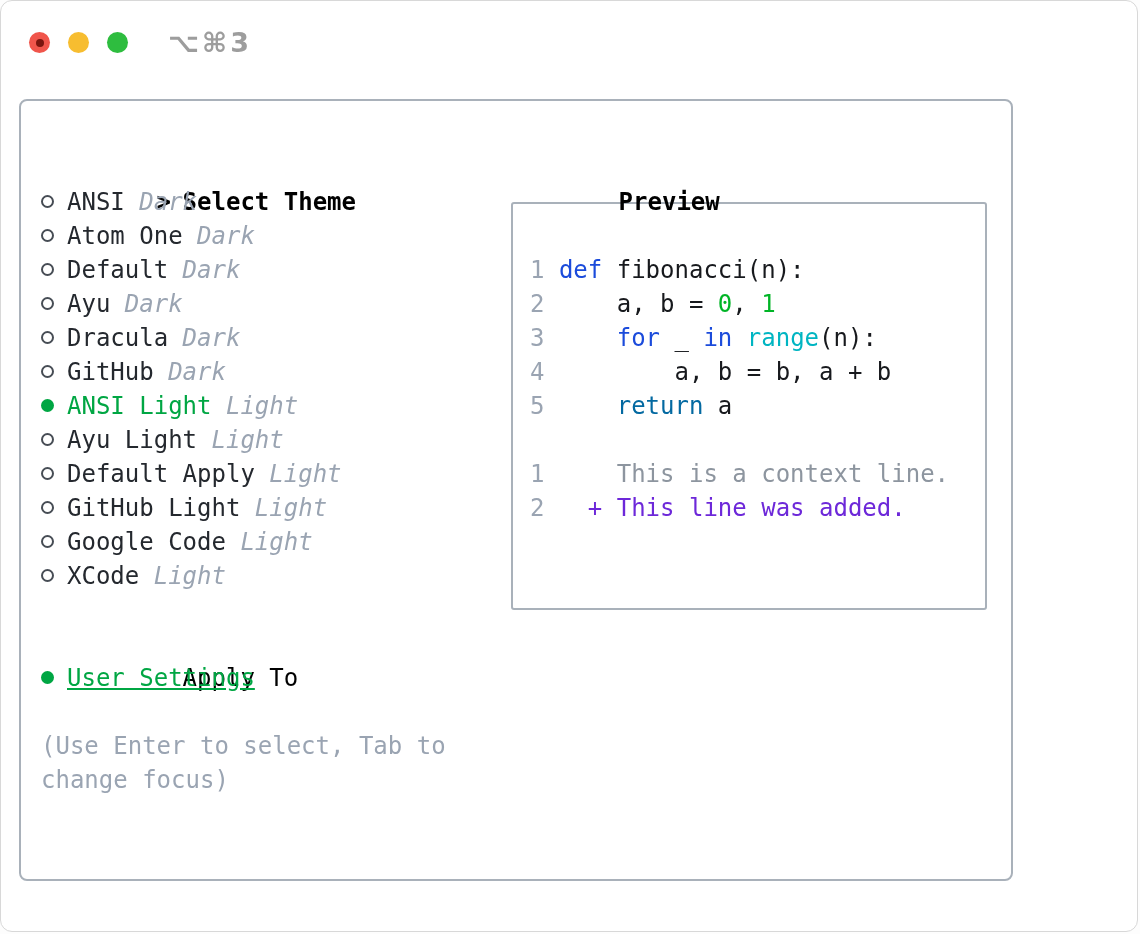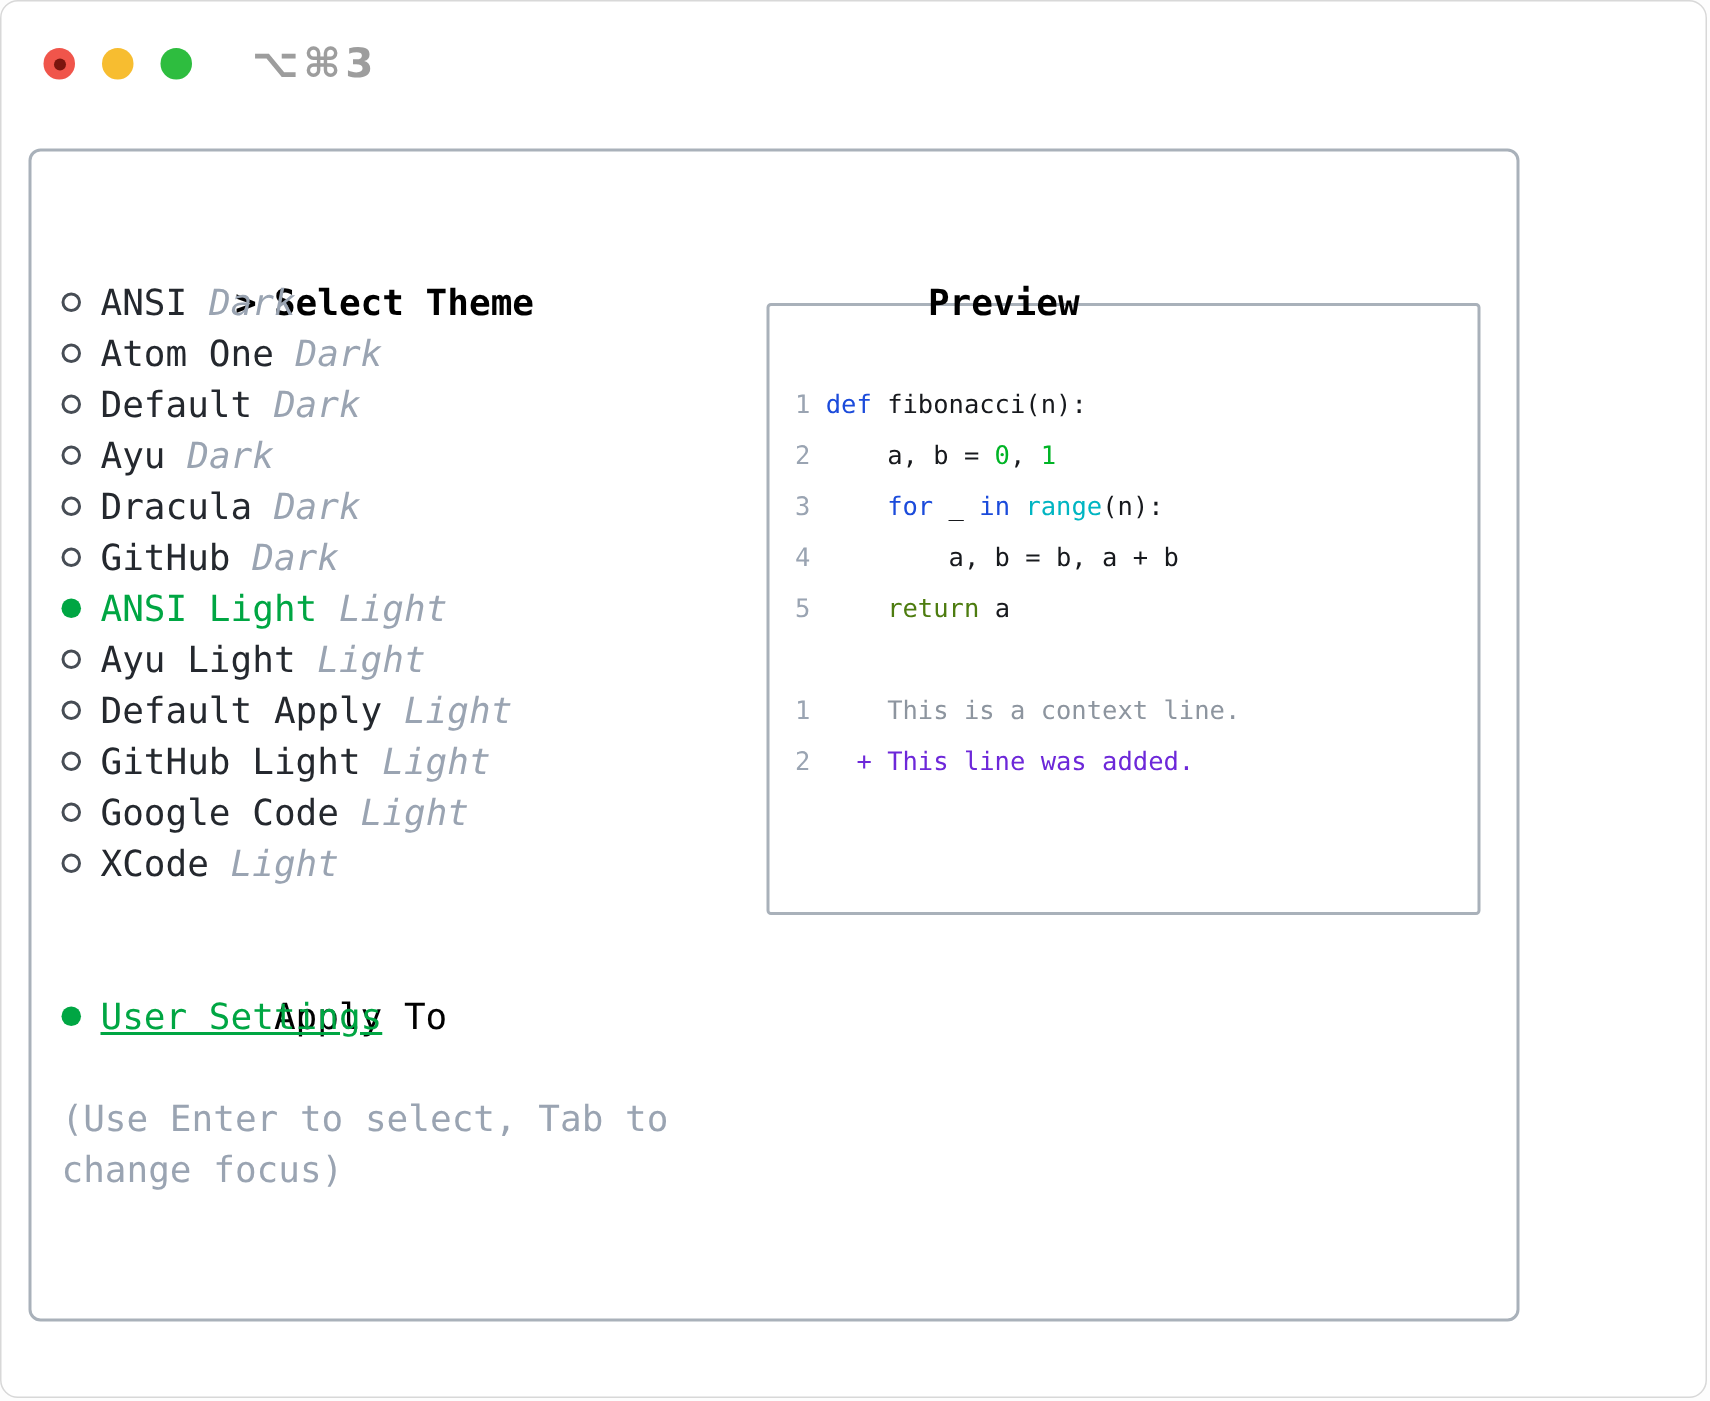--- a/index.html
+++ b/index.html
@@ -47,21 +47,21 @@
   .opt-label { color:var(--ink); }
   .opt-label.sel { color:var(--accent-green);text-decoration:underline; }
   .help-line { color:var(--muted); }
 
   
   .preview-box {
     margin-left:8px; margin-top:17px; width:476px; height:408px; box-sizing:border-box;
     border:2px solid var(--border); border-radius:3px;
     padding:49px 0 0 17px; background:#fff;
   }
-  .code-line { height:34px; line-height:34px; font-size:17px; white-space:pre; }
+  .code-line { height:34px; line-height:34px; font-size:24px; white-space:pre; }
 </style>
 </head>
 <body>
 
 <div class="window">
 
   <div class="titlebar">
     <span class="tl red">
       <span class="tl-dot"></span>
     </span>
@@ -112,21 +112,21 @@
 
     <div class="col-right">
       <div class="row">
         <span class="h1">Preview</span>
       </div>
       <div class="preview-box" id="preview-box">
           <div class="code-line"><span style="color: rgb(154, 164, 178);">1 </span><span style="color: rgb(27, 75, 219);">def</span><span style="color: rgb(23, 25, 29);"> fibonacci(n):</span></div>
           <div class="code-line"><span style="color: rgb(154, 164, 178);">2 </span><span style="color: rgb(23, 25, 29);">    a, b = </span><span style="color: rgb(0, 180, 38);">0</span><span style="color: rgb(23, 25, 29);">, </span><span style="color: rgb(0, 180, 38);">1</span></div>
           <div class="code-line"><span style="color: rgb(154, 164, 178);">3 </span><span style="color: rgb(23, 25, 29);">    </span><span style="color: rgb(27, 75, 219);">for</span><span style="color: rgb(23, 25, 29);"> _ </span><span style="color: rgb(27, 75, 219);">in</span><span style="color: rgb(23, 25, 29);"> </span><span style="color: rgb(0, 181, 194);">range</span><span style="color: rgb(23, 25, 29);">(n):</span></div>
           <div class="code-line"><span style="color: rgb(154, 164, 178);">4 </span><span style="color: rgb(23, 25, 29);">        a, b = b, a + b</span></div>
-          <div class="code-line"><span style="color: rgb(154, 164, 178);">5 </span><span style="color: rgb(23, 25, 29);">    </span><span style="color: #4d7c0f; margin-top: 24px;">return</span><span style="color: rgb(23, 25, 29);"> a</span></div>
+          <div class="code-line"><span style="color: rgb(154, 164, 178);">5 </span><span style="color: rgb(23, 25, 29);">    </span><span style="color: #0369a1; margin-top: 24px;">return</span><span style="color: rgb(23, 25, 29);"> a</span></div>
           <div class="code-line"></div>
           <div class="code-line"><span style="color: rgb(154, 164, 178);">1</span><span style="color: rgb(141, 149, 159);">     This is a context line.</span></div>
           <div class="code-line"><span style="color: rgb(154, 164, 178);">2</span><span style="color: #6d28d9;">   + This line was added.</span></div>
         </div>
     </div>
 
   </div>
 </div>
 
 </body></html>

